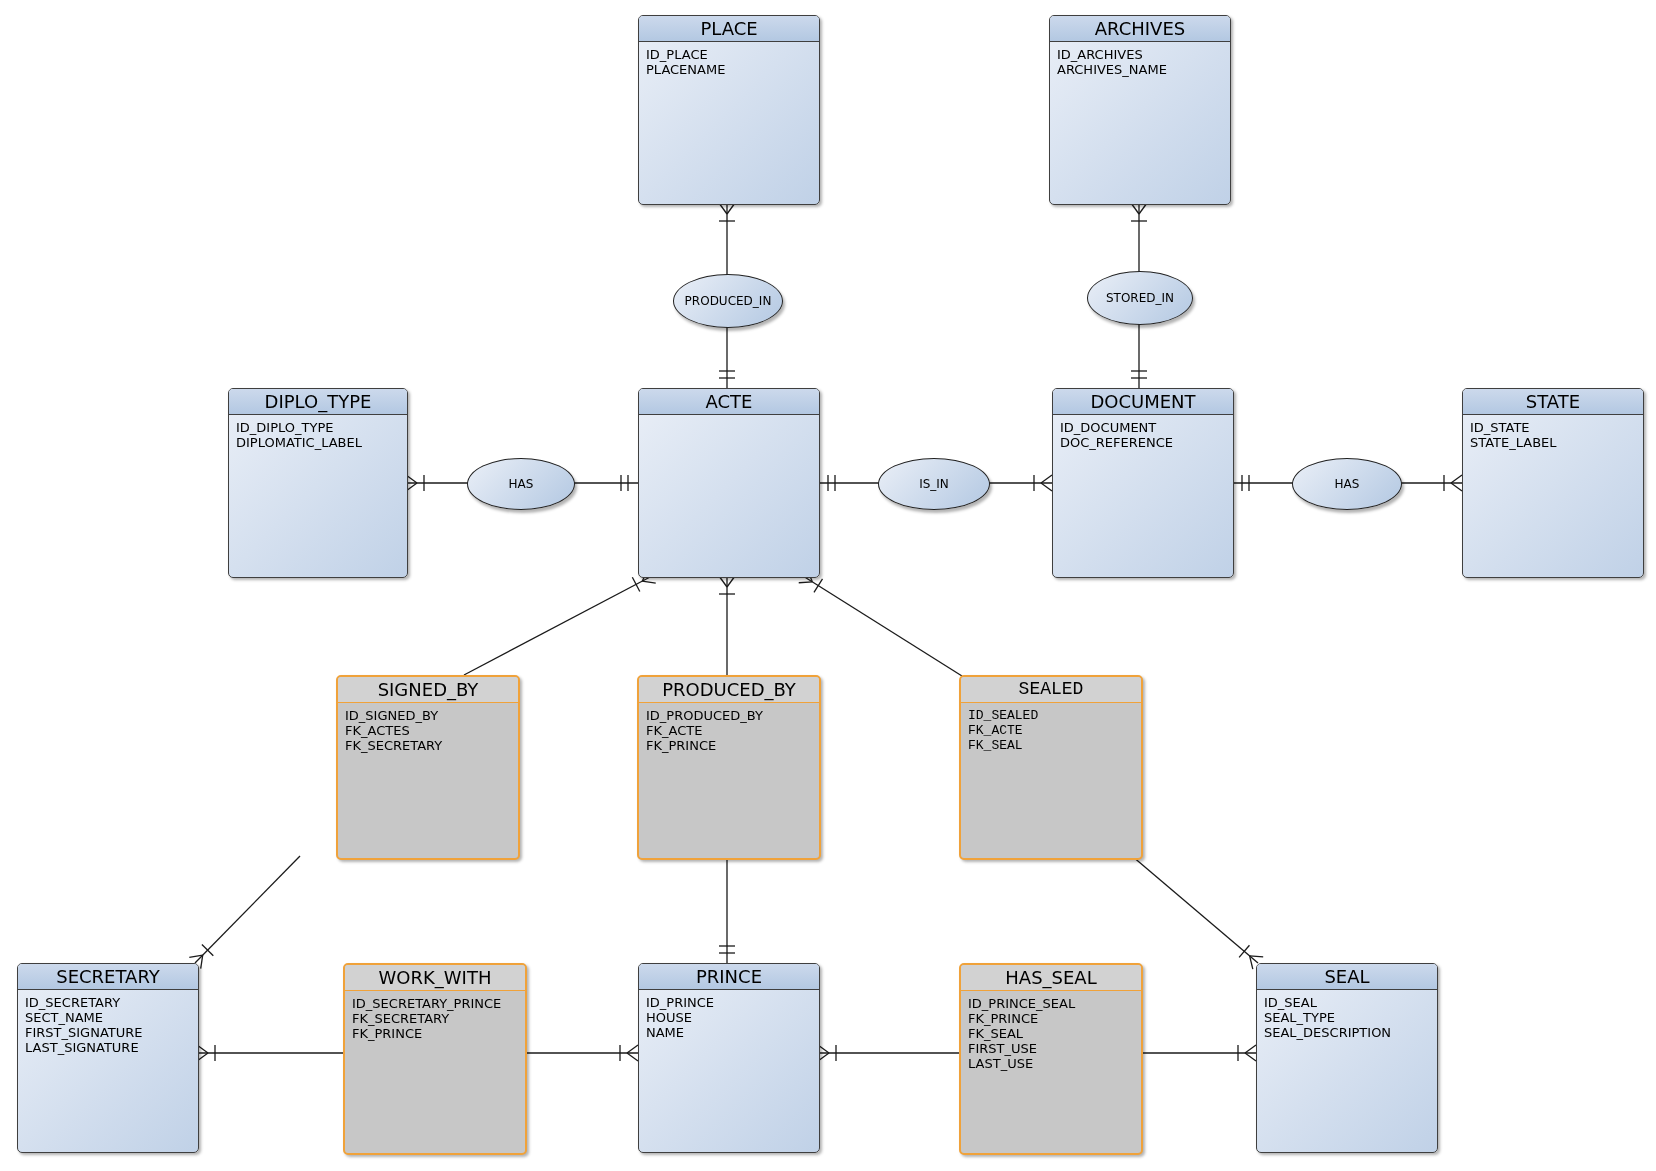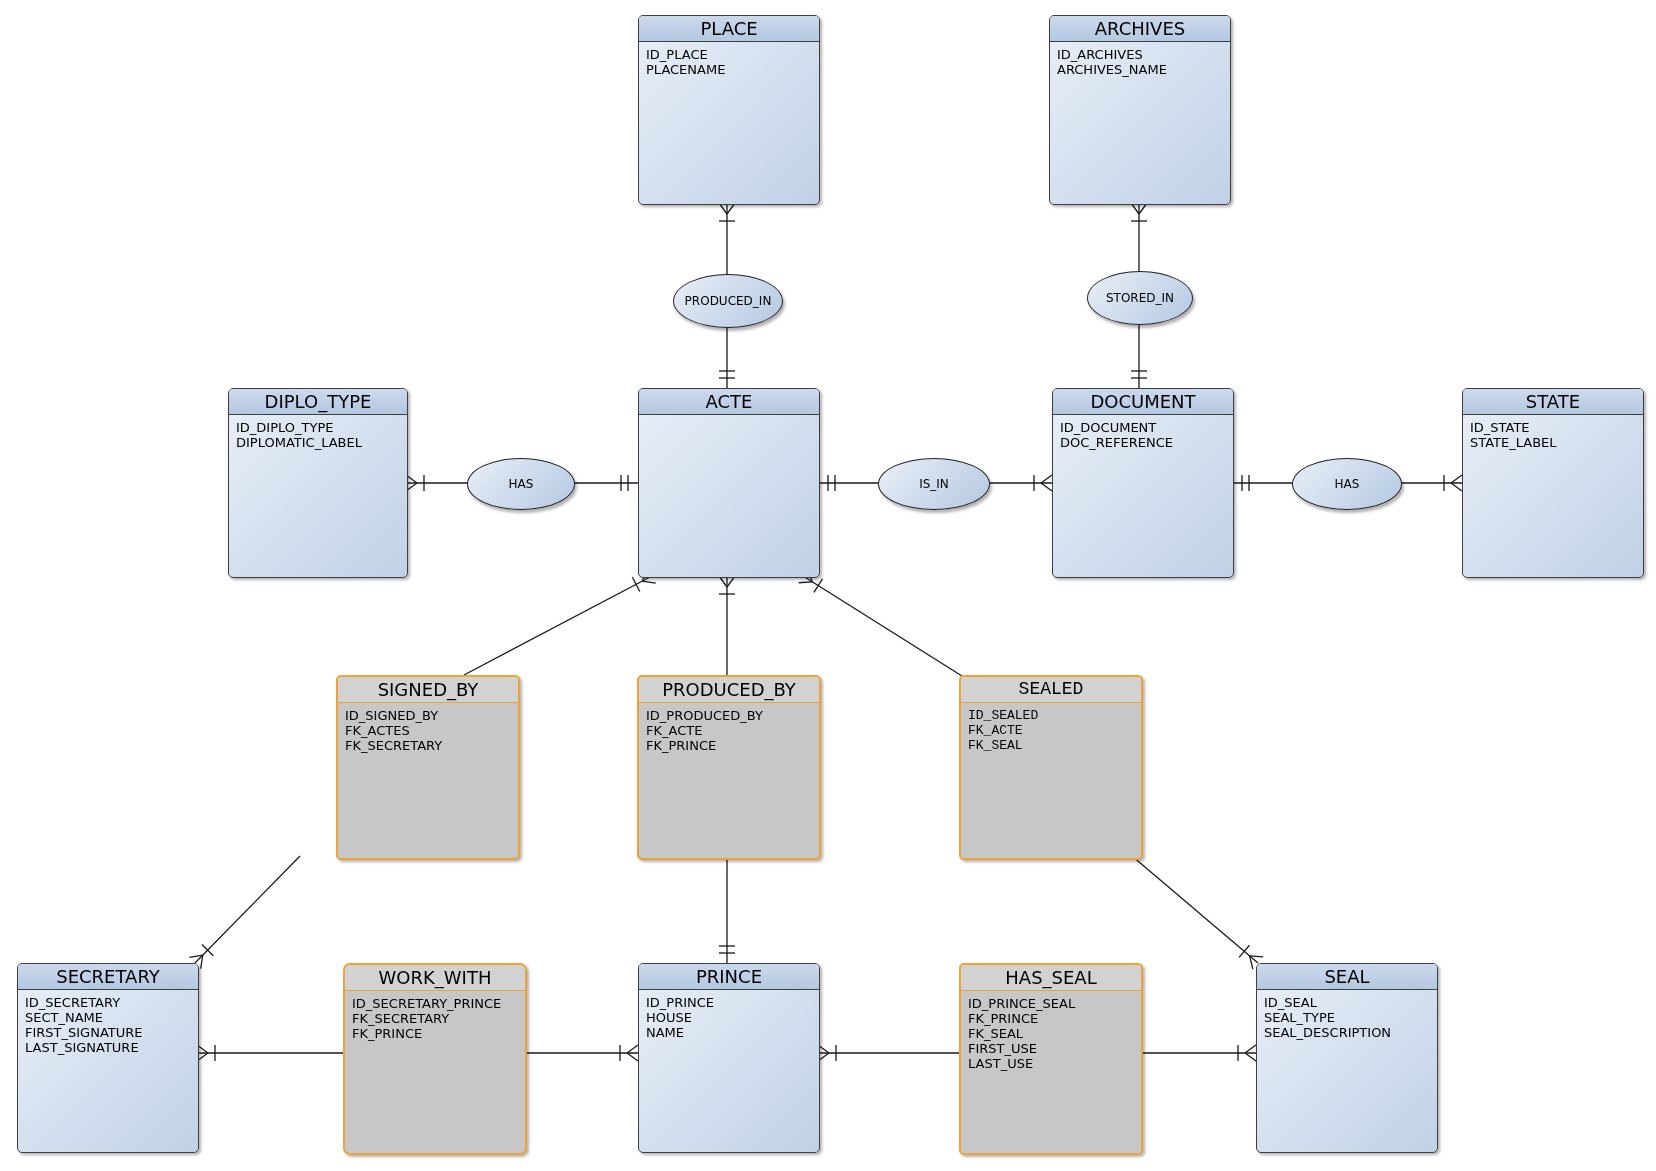--- a/index.html
+++ b/index.html
@@ -160,21 +160,21 @@
     </div>
     <div class="node" style="left: 17px; top: 963px; width: 180px; height: 188px;">
       <div class="hdr">SECRETARY</div>
       <div class="attrs">
         <div>ID_SECRETARY</div>
         <div>SECT_NAME</div>
         <div>FIRST_SIGNATURE</div>
         <div>LAST_SIGNATURE</div>
       </div>
     </div>
-    <div class="node assoc" style="left: 343px; top: 963px; width: 180px; height: 188px; border-radius: 7px;">
+    <div class="node assoc" style="left: 343px; top: 963px; width: 180px; height: 188px;">
       <div class="hdr">WORK_WITH</div>
       <div class="attrs">
         <div>ID_SECRETARY_PRINCE</div>
         <div>FK_SECRETARY</div>
         <div>FK_PRINCE</div>
       </div>
     </div>
     <div class="node" style="left: 638px; top: 963px; width: 180px; height: 188px;">
       <div class="hdr">PRINCE</div>
       <div class="attrs">

